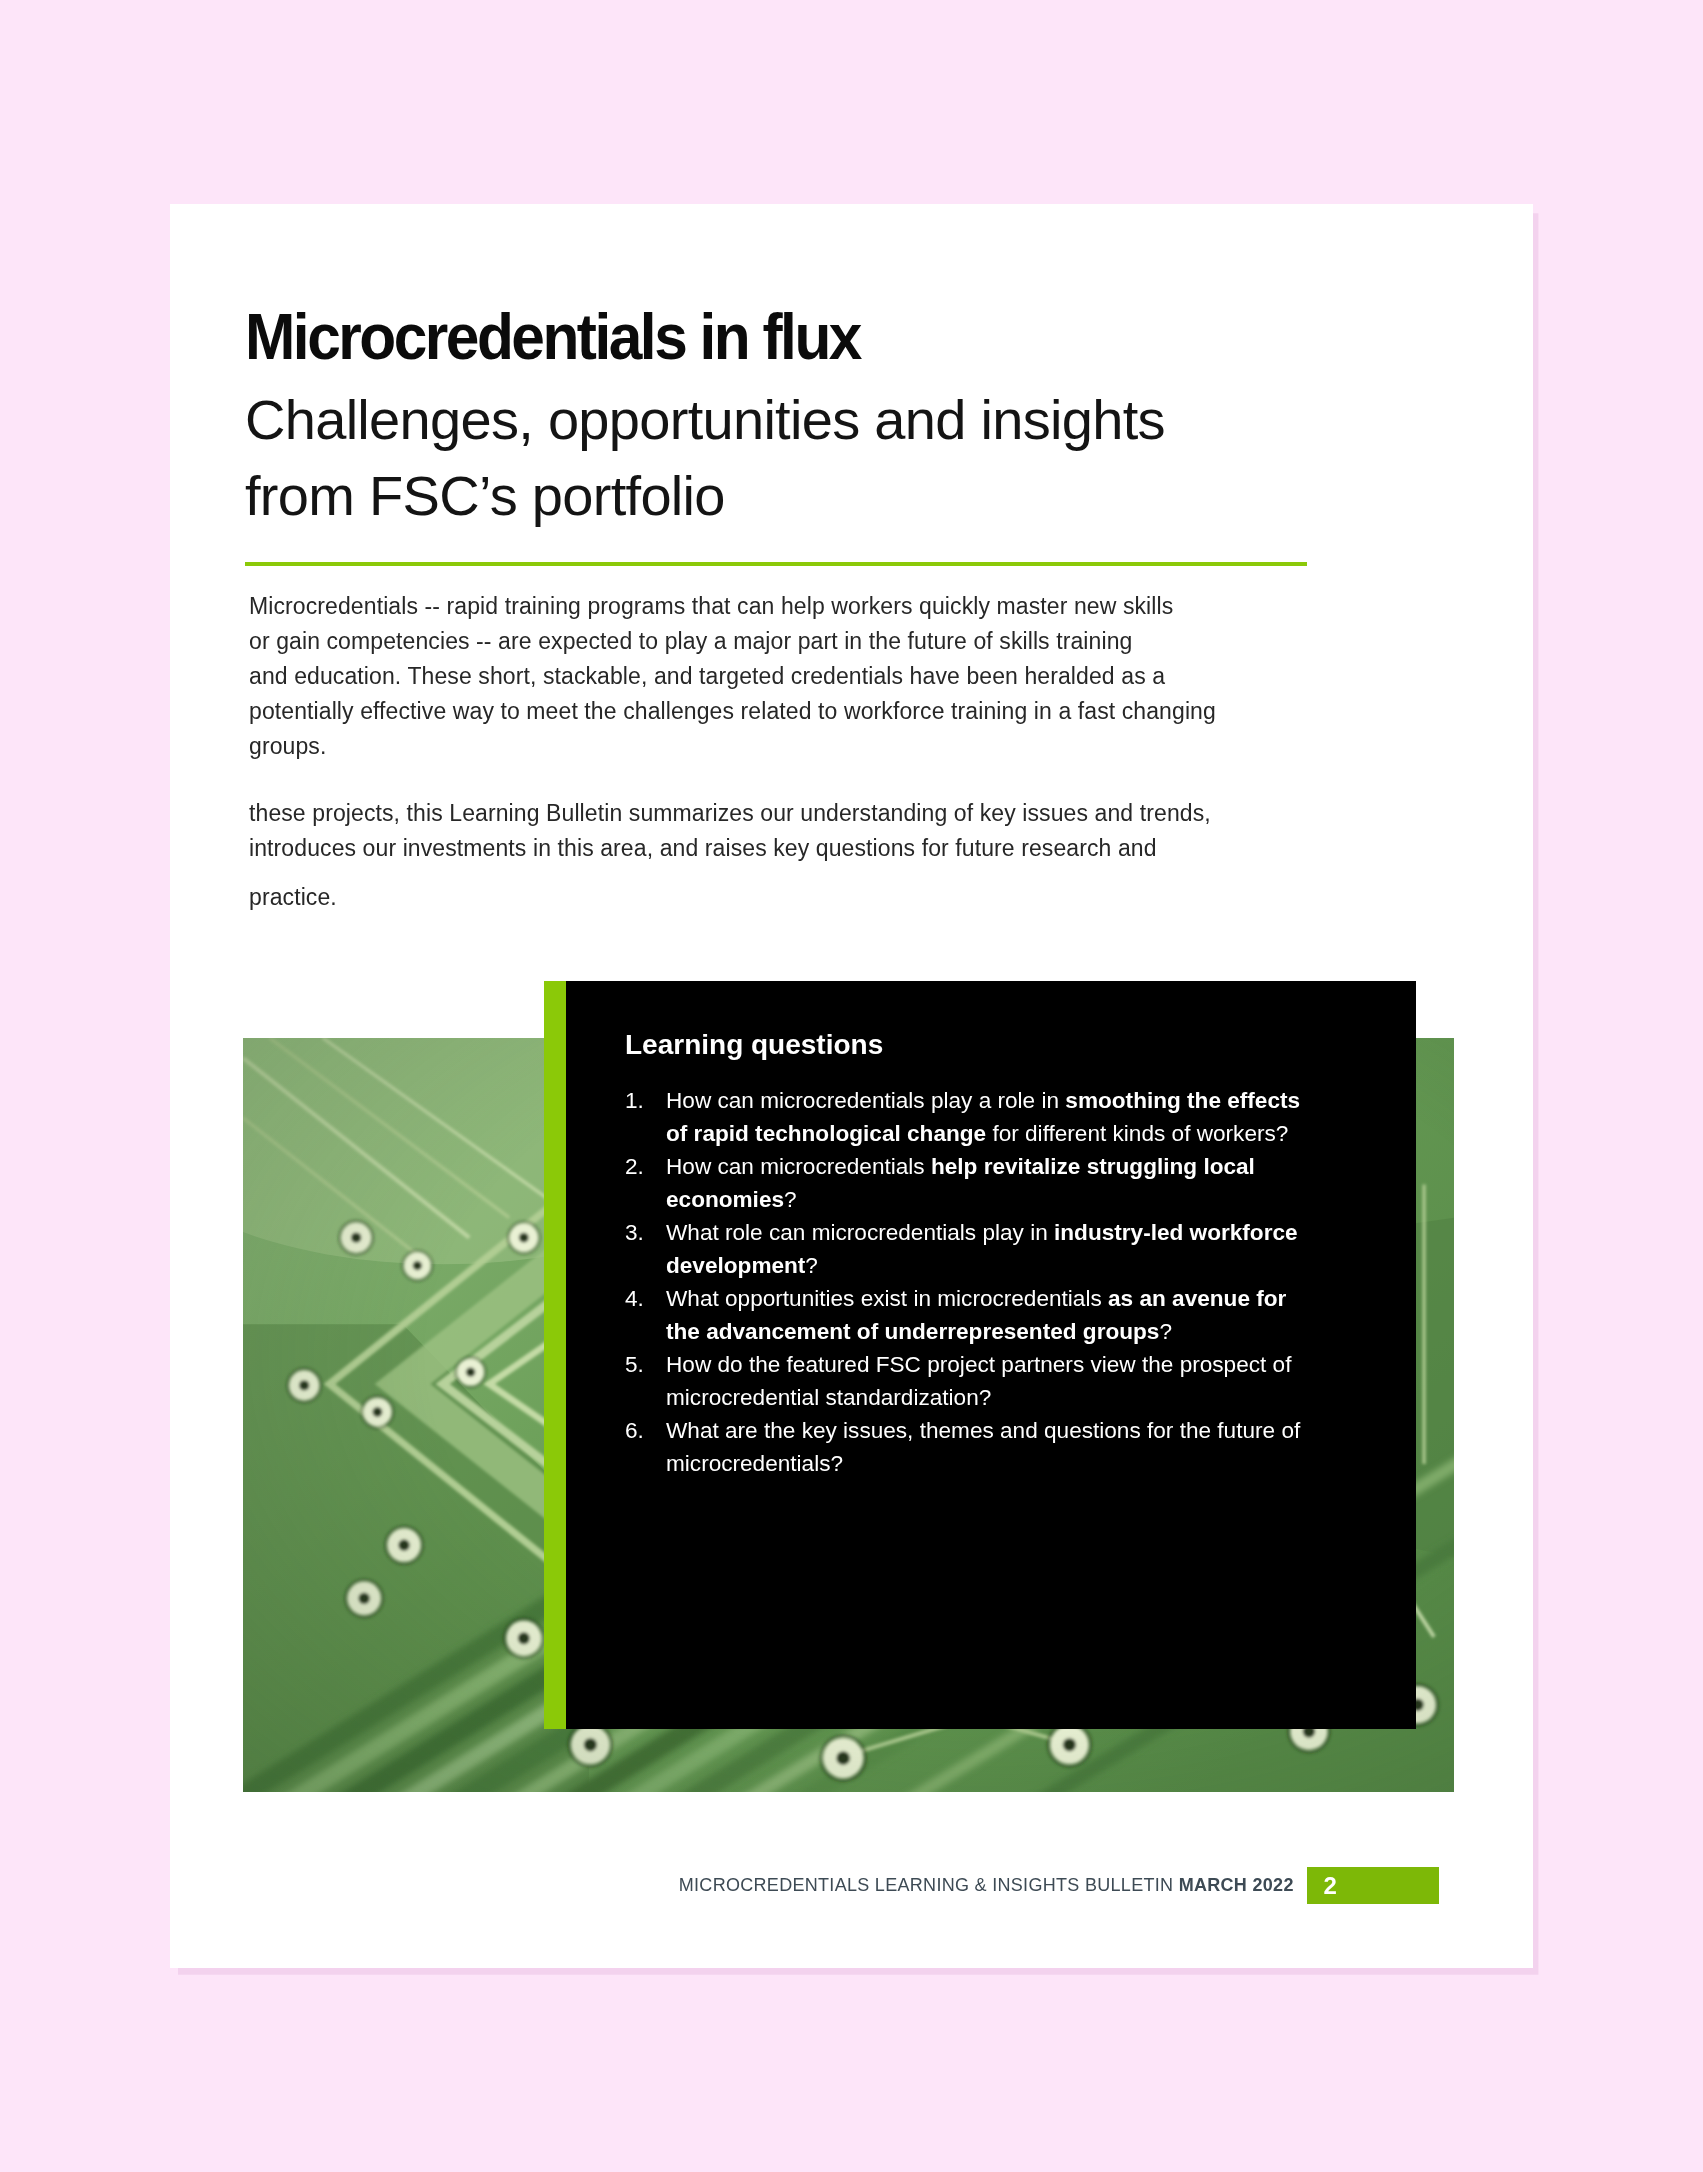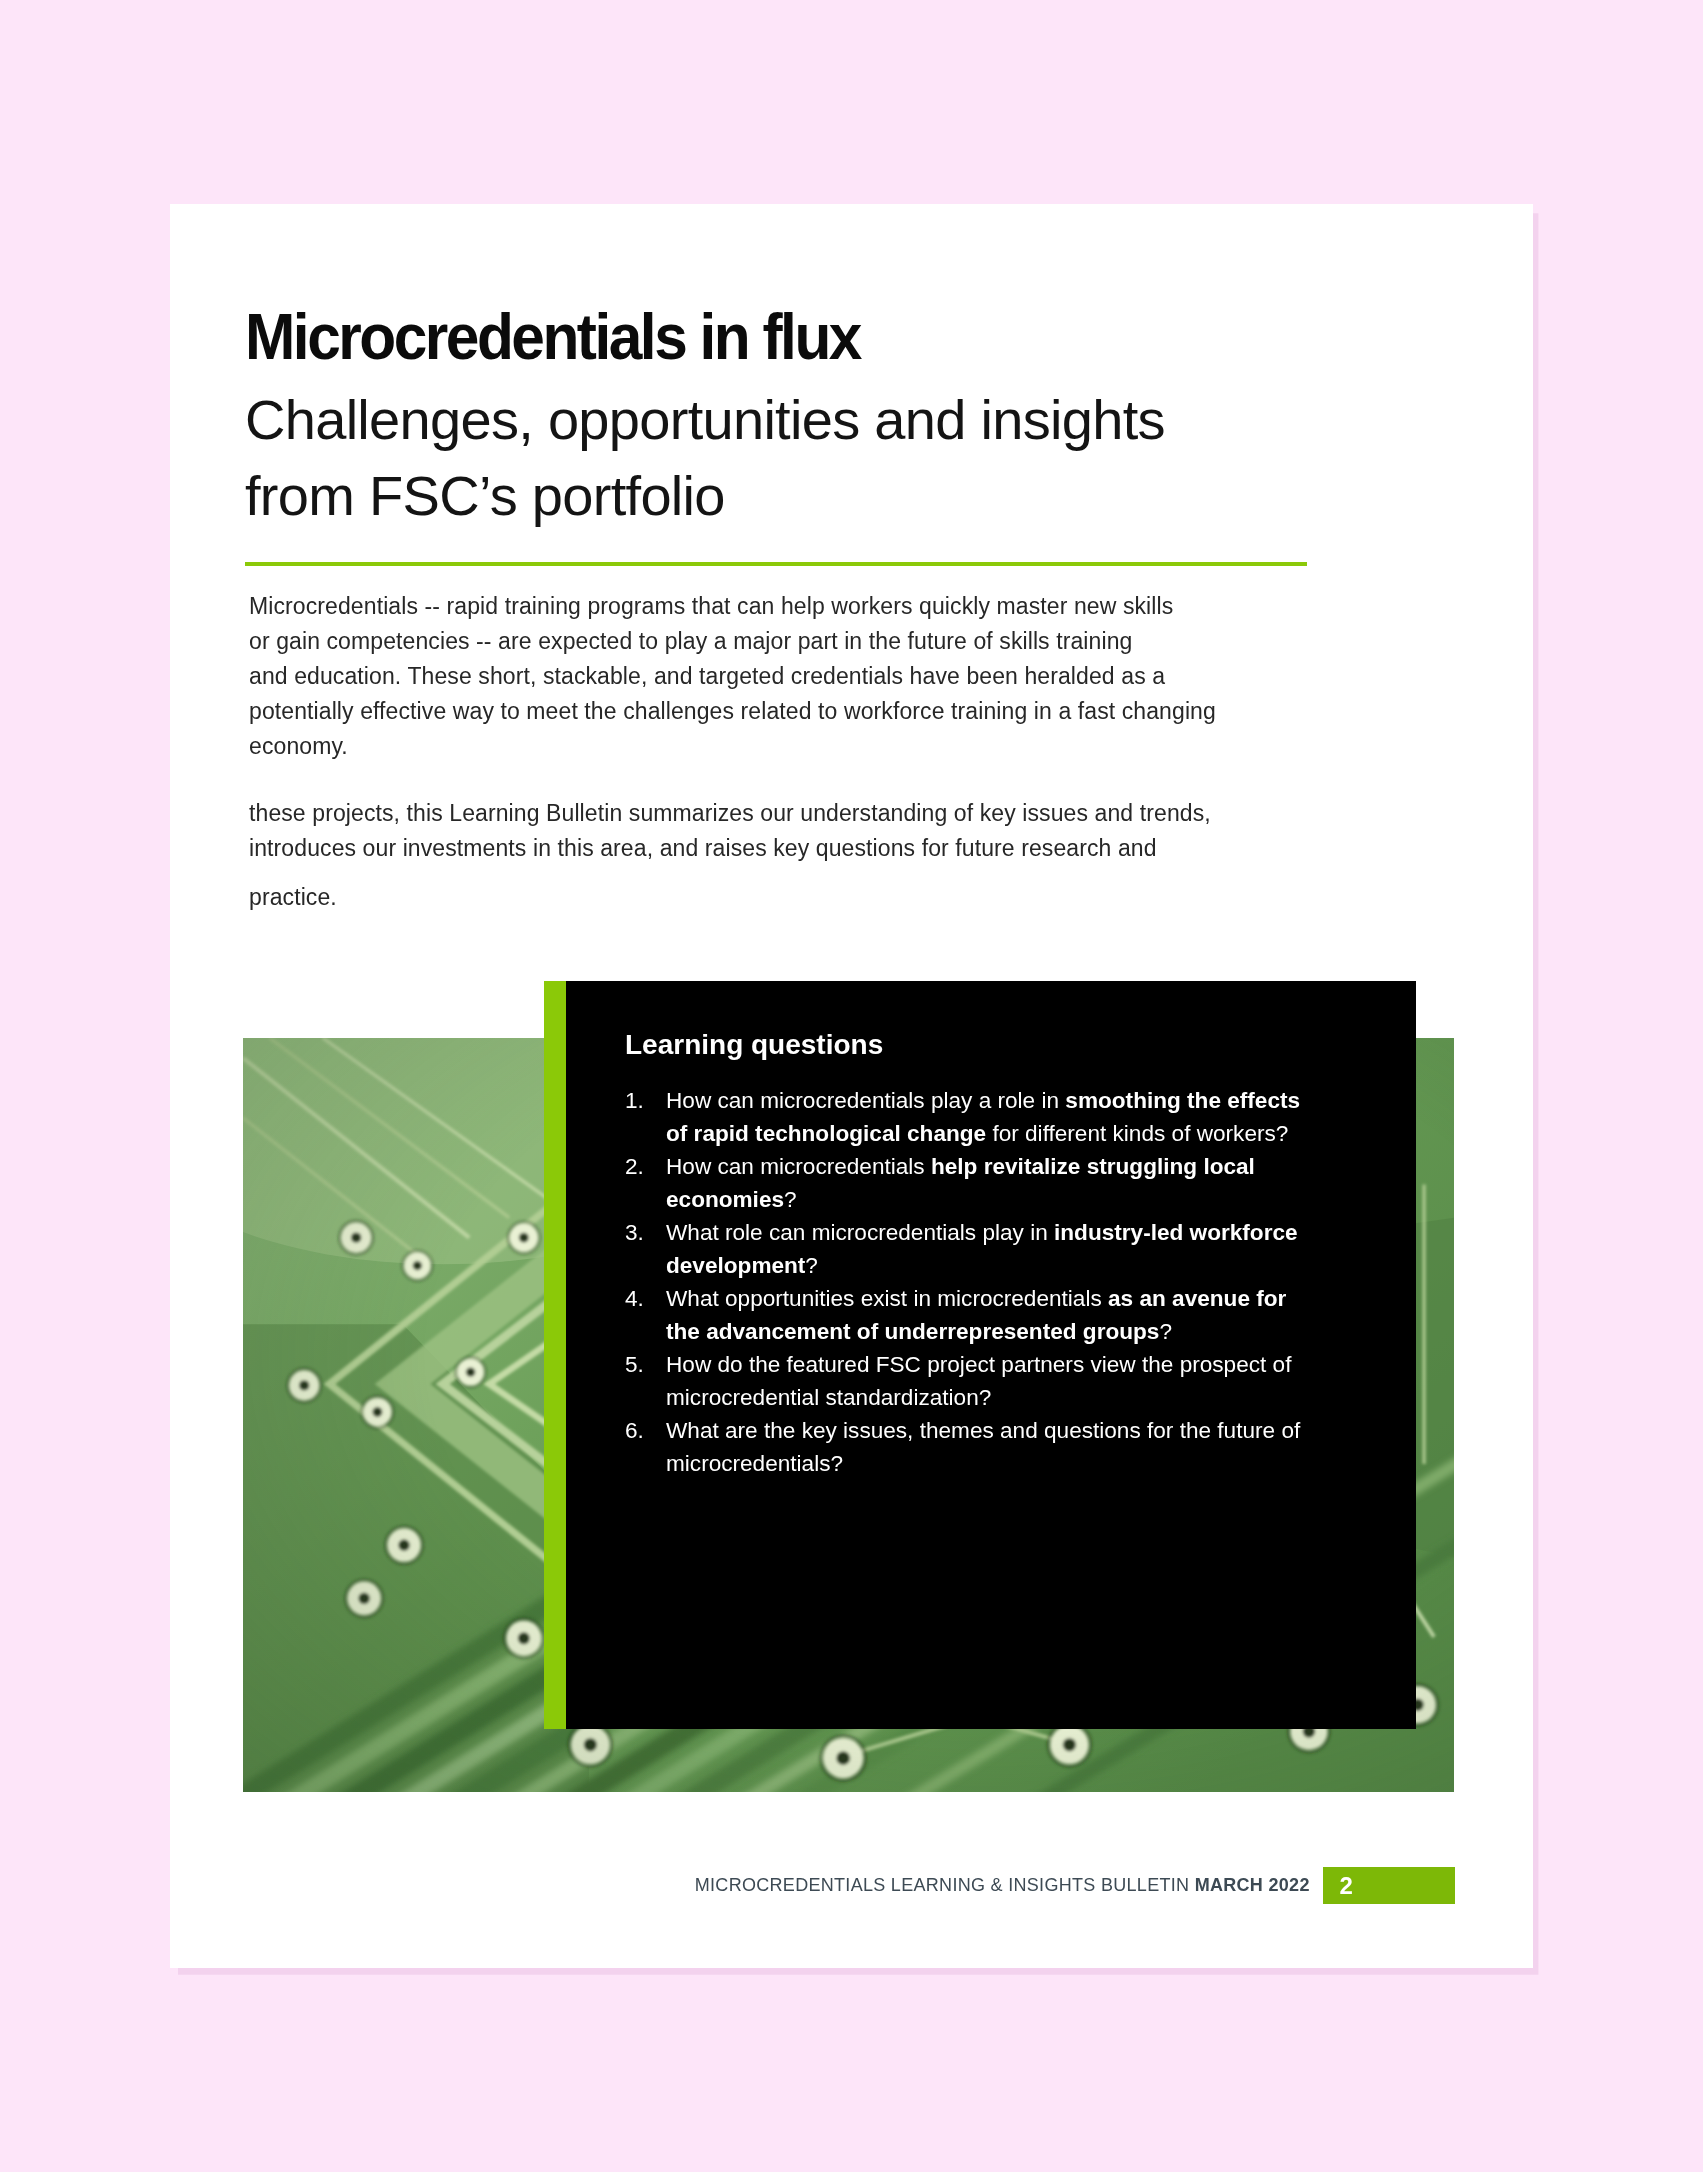--- a/index.html
+++ b/index.html
@@ -54,21 +54,21 @@
   }
   .qbox h2{
     margin:0 0 22.6px 0;font-size:28px;font-weight:700;letter-spacing:0;
   }
   .qlist{list-style:none;margin:0;padding:0;font-size:22.6px;line-height:33px;}
   .qlist li{display:flex;align-items:flex-start;}
   .qlist .num{flex:0 0 41px;}
   .qlist .txt{flex:1 1 auto;}
   .qlist .b{font-weight:700;}
   .footer-row{
-    position:absolute;left:0;right:78px;top:1663px;height:37px;
+    position:absolute;left:0;right:94px;top:1663px;height:37px;
     display:flex;justify-content:flex-end;align-items:center;text-align:right;
   }
   .footer-text{
     font-size:18px;letter-spacing:0.3px;color:var(--footer-ink,#3d4a54);
     white-space:nowrap;
   }
   .footer-text b{font-weight:700;}
   .page-badge{
     margin-left:13.3px;width:132px;height:37px;box-sizing:border-box;
     background:var(--footer-green,#7db807);
@@ -88,21 +88,21 @@
       <div class="tline">from FSC’s portfolio</div>
     </div>
 
   <div class="rule"></div>
 
   <div class="para para-1">
       <div class="tline">Microcredentials -- rapid training programs that can help workers quickly master new skills</div>
       <div class="tline">or gain competencies -- are expected to play a major part in the future of skills training</div>
       <div class="tline">and education. These short, stackable, and targeted credentials have been heralded as a</div>
       <div class="tline">potentially effective way to meet the challenges related to workforce training in a fast changing</div>
-      <div class="tline">economy.</div>
+      <div class="tline">groups.</div>
     </div>
 
   <div class="para para-2">
       <div class="tline">these projects, this Learning Bulletin summarizes our understanding of key issues and trends,</div>
       <div class="tline">introduces our investments in this area, and raises key questions for future research and</div>
       <div class="tline">practice.</div>
     </div>
 
   <div class="photo">
     <svg viewBox="0 0 1820 1133" preserveAspectRatio="none" aria-hidden="true">

